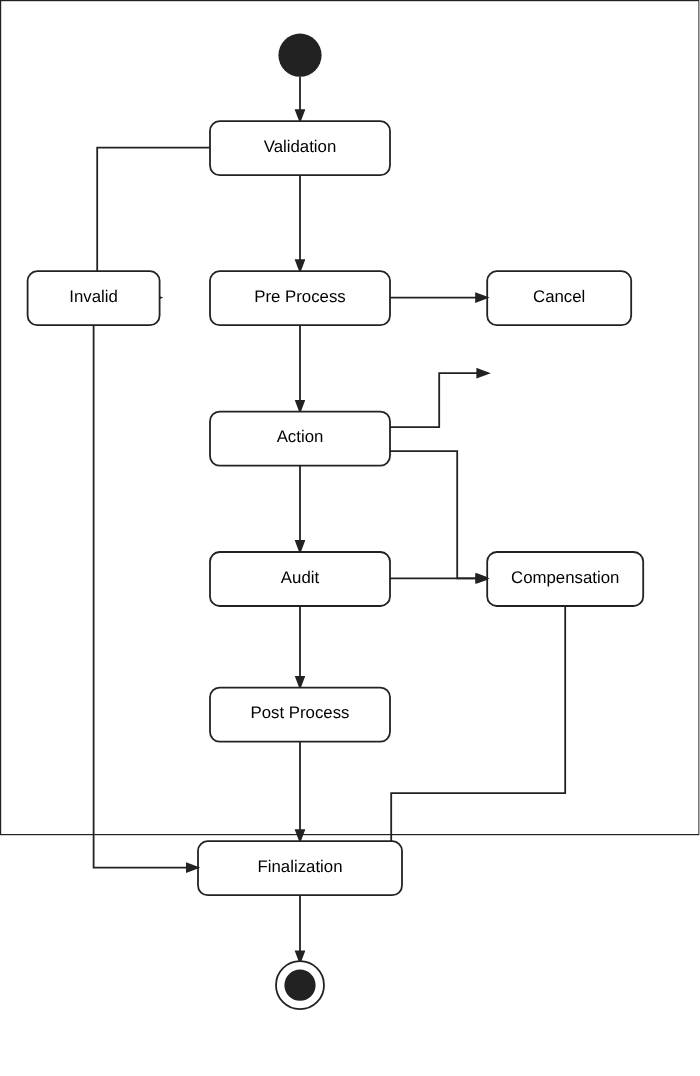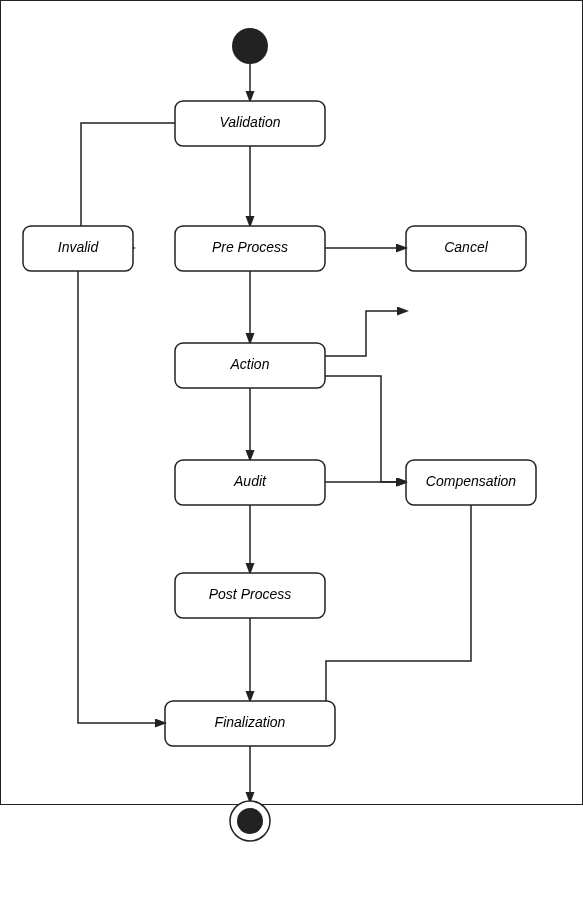--- a/index.html
+++ b/index.html
@@ -6,24 +6,23 @@
     body {
       width: 583px;
       height: 897px;
       background: #fff;
       font-family: Arial, sans-serif;
       font-size: 14px;
       overflow: hidden;
     }
     #diagram-container {
       width: 583px;
-      height: 805px;
+      height: 696px;
       position: relative;
       border: 1.5px solid #222;
-      font-style: italic;
     }
     svg {
       position: absolute;
       top: 0; left: 0;
       width: 583px;
       height: 897px;
     }
     .node-label {
       font-family: Arial, sans-serif;
       font-size: 14px;

